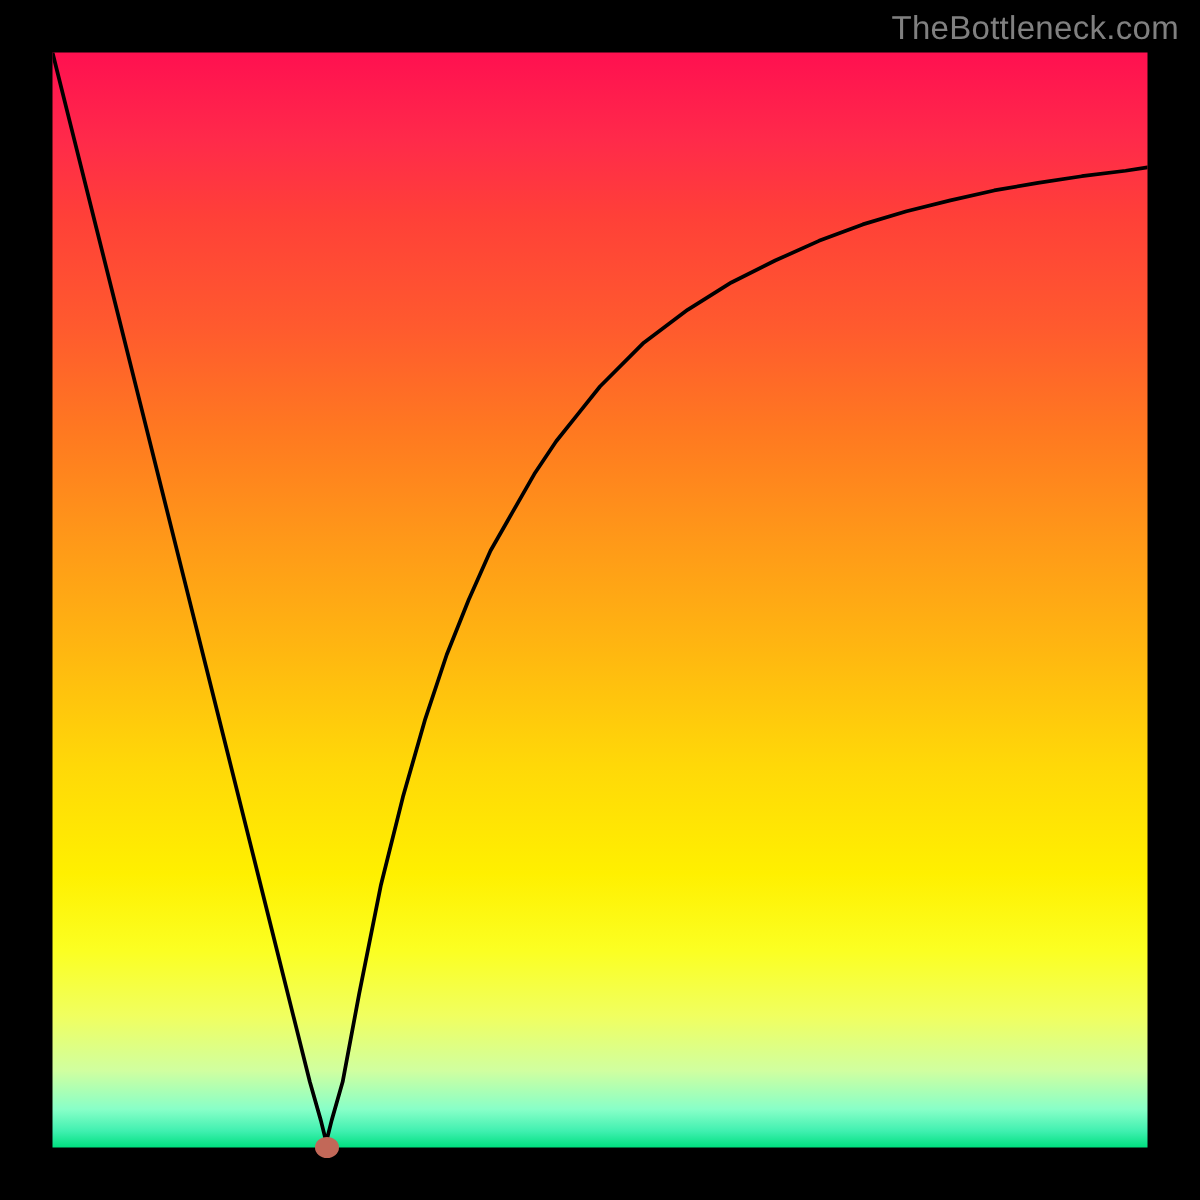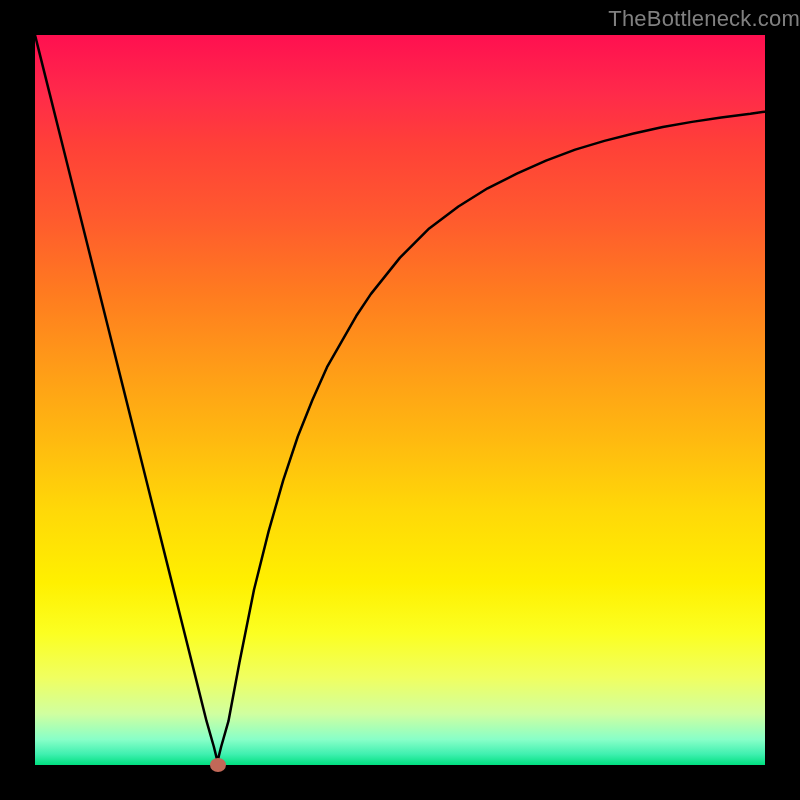--- a/index.html
+++ b/index.html
@@ -37,21 +37,21 @@
       #f0ff60 88%,
       #d0ffa0 93%,
       #88ffc8 96.5%,
       #40f0b0 98.5%,
       #00e080 100%
     );
   }
   .watermark {
     position: absolute;
     top: 6px;
-    right: 0;
+    right: 14px;
     color: #808080;
     font-size: 22px;
     font-weight: 500;
     letter-spacing: 0.2px;
     user-select: none;
   }
   svg.curve {
     position: absolute;
     left: 0;
     top: 0;

